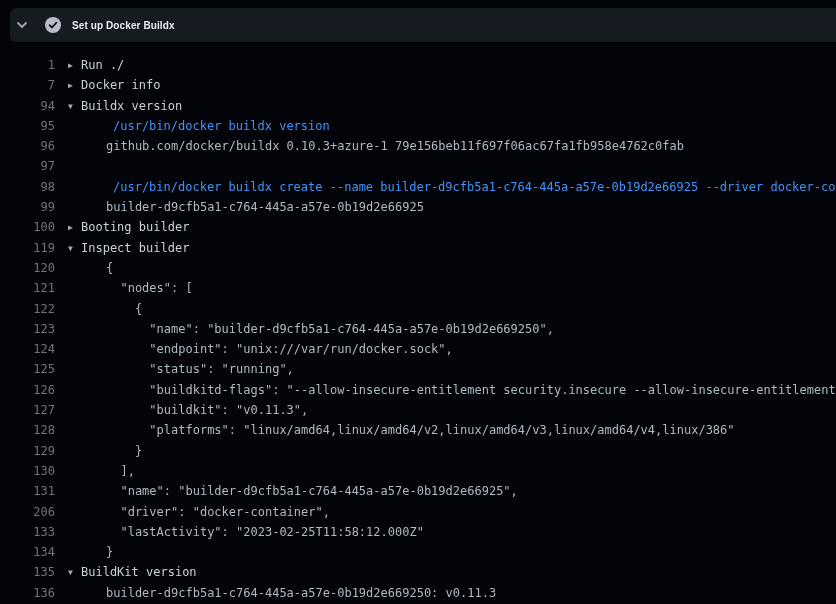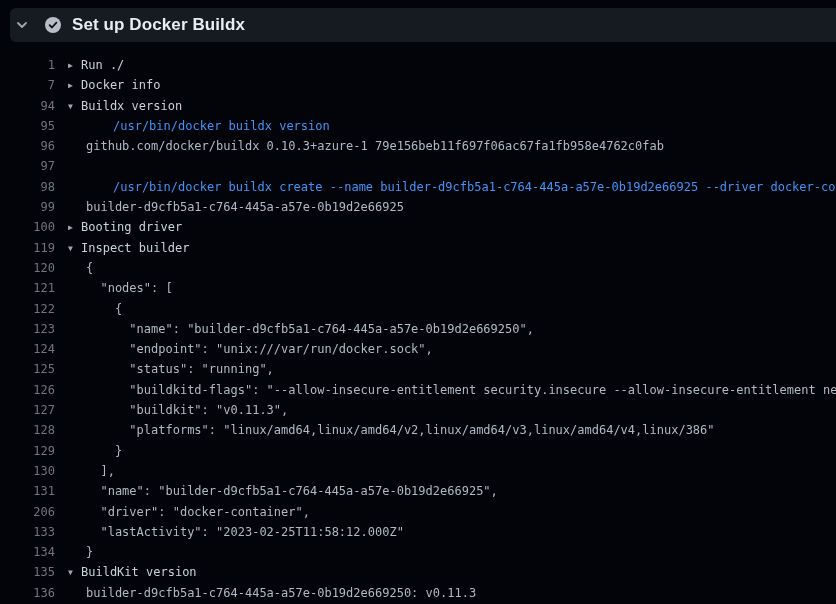--- a/index.html
+++ b/index.html
@@ -12,32 +12,32 @@
   
   .step-header {
     position:absolute; top:8px; left:10px; width:826px; height:34px;
     background:#161b22; border-radius:6px 0 0 6px;
     display:flex; align-items:center;
   }
   .chev { margin-left:4px; width:16px; height:16px; display:flex; align-items:center; justify-content:center; cursor:pointer; }
   .check { margin-left:15px; width:16px; height:16px; }
   .step-title {
     margin-left:11px; color:#e6edf3; font-family:"Liberation Sans","DejaVu Sans",sans-serif;
-    font-size:17px; font-weight:600; letter-spacing:.1px;
+    font-size:10px; font-weight:600; letter-spacing:.1px;
   }
   
   .log { position:absolute; top:55px; left:0; width:836px; }
   .row { display:flex; height:20.3px; line-height:20.3px; font-size:12px; white-space:pre; overflow:hidden; }
   .ln { flex:none; width:55px; text-align:right; color:#6e7681; cursor:pointer; }
   .content { flex:none; margin-left:13px; white-space:pre; }
   .content.indent { margin-left:31px; }
   .tri { display:inline-block; width:13px; font-size:8px; color:#9da7b1; vertical-align:1px; }
   .grp { color:#c9d2da;margin-top:15px; }
   .cmd { color:#4493f8;margin-left:27px; }
-  .out { color:#b0bac4; }
+  .out { color:#b0bac4;margin-left:20px; }
   .row.group { cursor:pointer; }
 </style>
 </head>
 <body>
 
 <div class="step-header">
   <span class="chev">
     <svg width="14" height="14" viewBox="0 0 14 14">
       <path d="M3 5 L7 9 L11 5" fill="none" stroke="#9da7b1" stroke-width="1.8" stroke-linecap="round" stroke-linejoin="round"></path>
     </svg>
@@ -78,21 +78,21 @@
     <div class="row">
     <span class="ln">98</span>
     <span class="content indent"><span class="cmd">/usr/bin/docker buildx create --name builder-d9cfb5a1-c764-445a-a57e-0b19d2e66925 --driver docker-container</span></span>
   </div>
     <div class="row">
     <span class="ln">99</span>
     <span class="content indent"><span class="out">builder-d9cfb5a1-c764-445a-a57e-0b19d2e66925</span></span>
   </div>
     <div class="row group">
     <span class="ln">100</span>
-    <span class="content"><span class="tri">▶</span><span class="grp">Booting driver</span></span>
+    <span class="content"><span class="tri">▶</span><span class="grp">Booting builder</span></span>
   </div>
     <div class="row group">
     <span class="ln">119</span>
     <span class="content"><span class="tri">▼</span><span class="grp">Inspect builder</span></span>
   </div>
     <div class="row">
     <span class="ln">120</span>
     <span class="content indent"><span class="out">{</span></span>
   </div>
     <div class="row">

